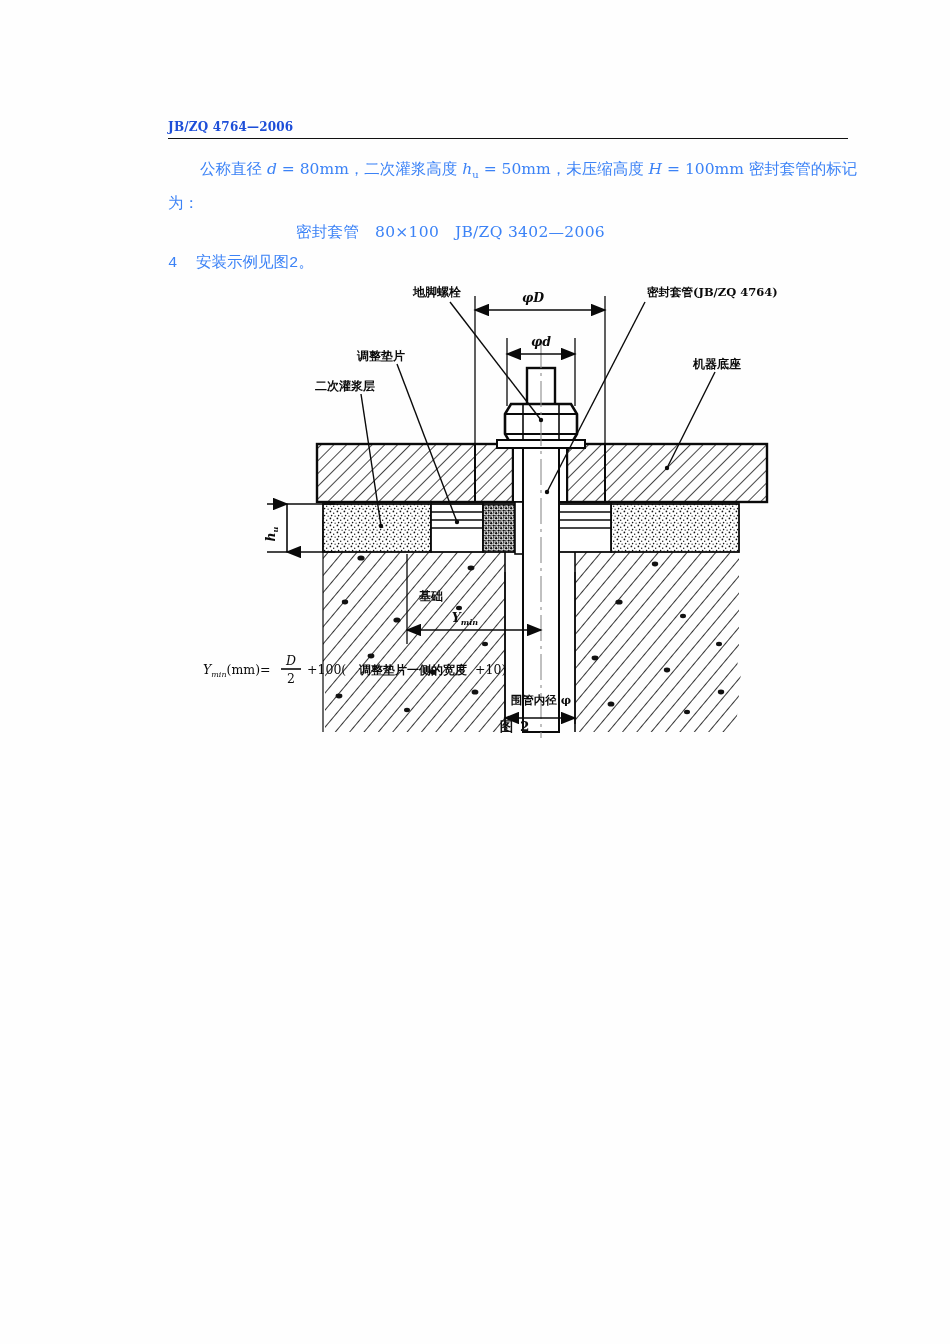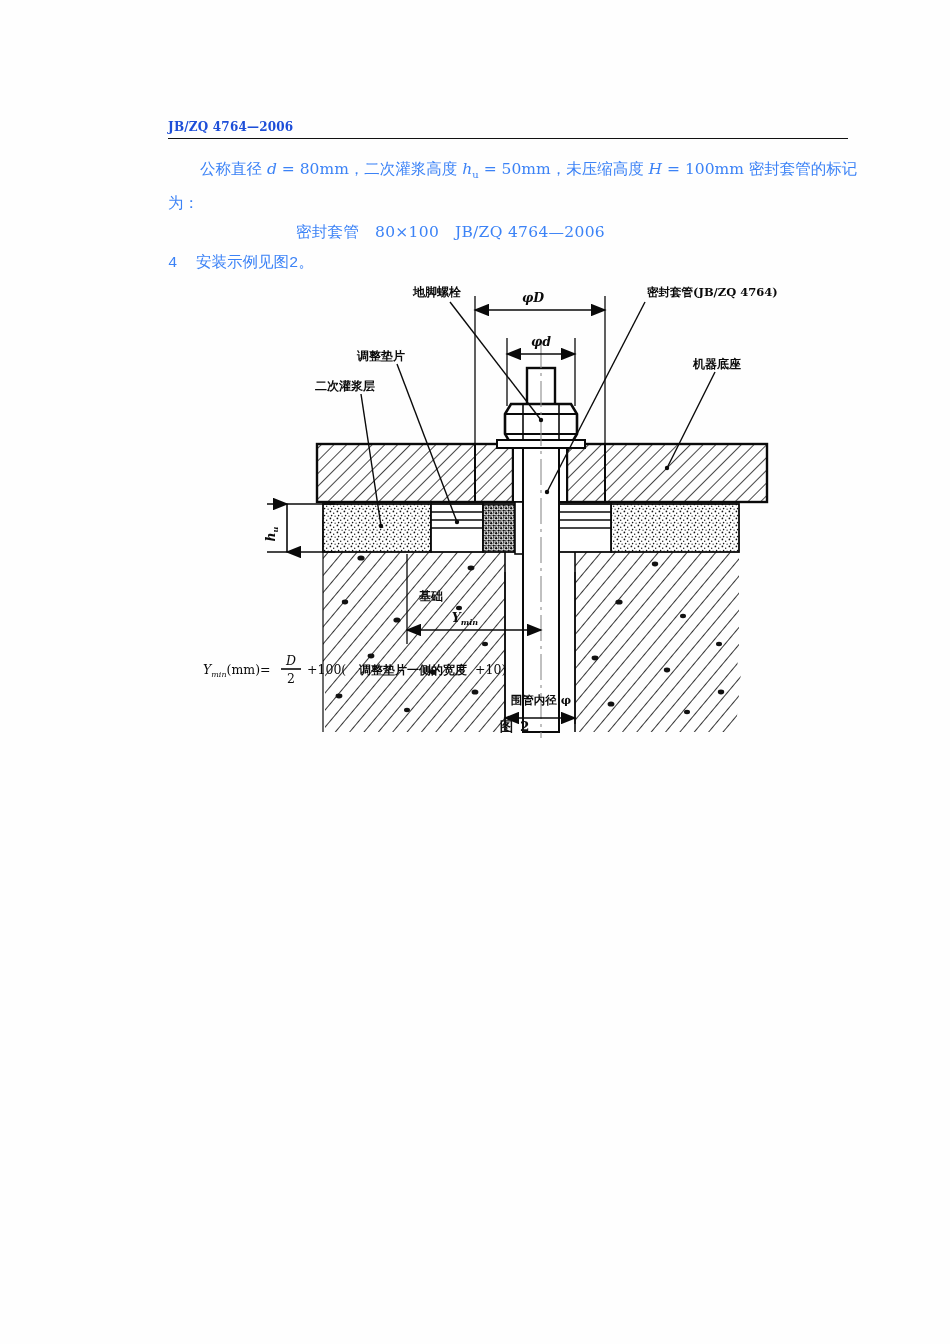--- a/index.html
+++ b/index.html
@@ -150,21 +150,21 @@
   <div class="header-block">
     <div class="header-code">JB/ZQ 4764—2006</div>
     <div class="header-rule"></div>
   </div>
 
   <div class="body-text">
     <div class="para-line indent"><span>公称直径 </span><span class="ital">d</span><span> = 80mm，二次灌浆高度 </span><span class="ital">h</span><span class="ital sub">u</span><span> = 50mm，未压缩高度 </span><span class="ital">H</span><span> = 100mm 密封套管的标记</span></div>
 
     <div class="para-line">为：</div>
 
-    <div class="para-line desig-line">密封套管　80×100　JB/ZQ 4764—2006</div>
+    <div class="para-line desig-line">密封套管　80×100　JB/ZQ 3402—2006</div>
 
     <div class="clause-line"><span class="clause-num">4</span><span>安装示例见图2。</span></div>
   </div>
 
   <div class="figure">
     <svg width="760" height="490" viewBox="0 0 760 490" xmlns="http://www.w3.org/2000/svg">
       <defs>
 
         <pattern id="hatchSteel" width="9" height="9" patternTransform="rotate(45)" patternUnits="userSpaceOnUse">
           <line x1="0" y1="0" x2="0" y2="9" stroke="#0a0a0a" stroke-width="1.5"></line>

